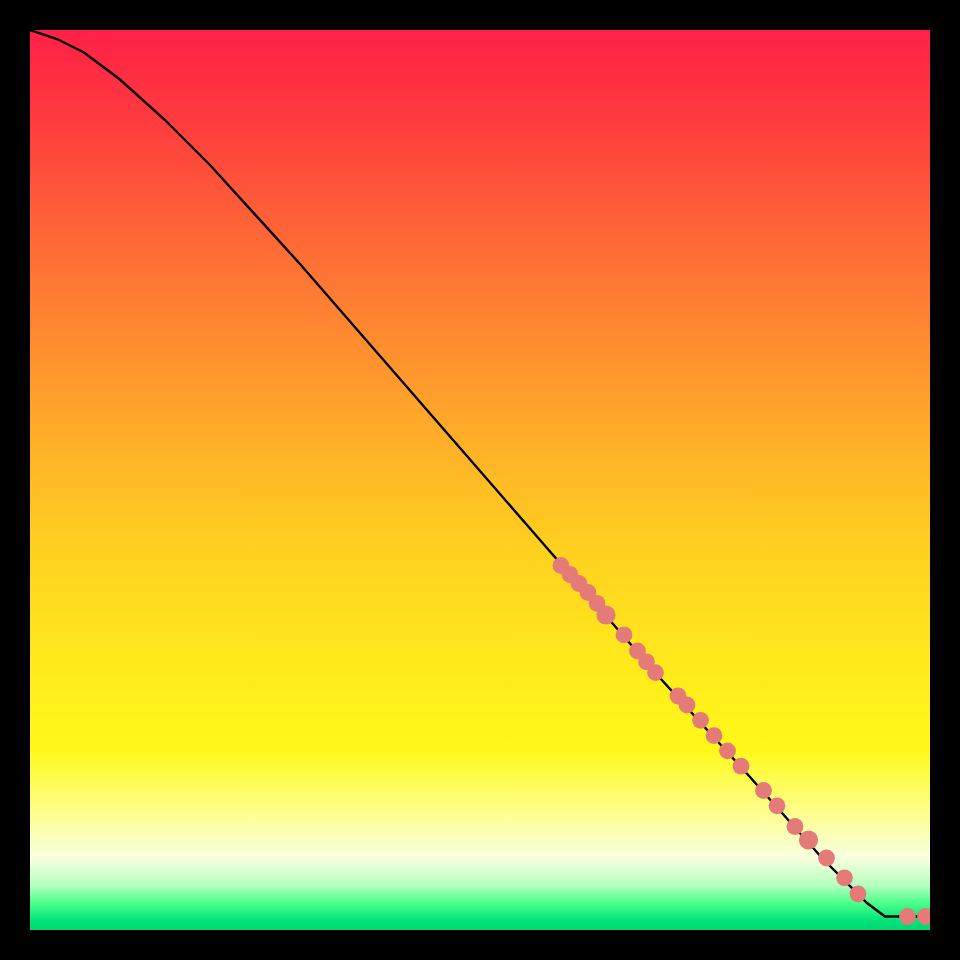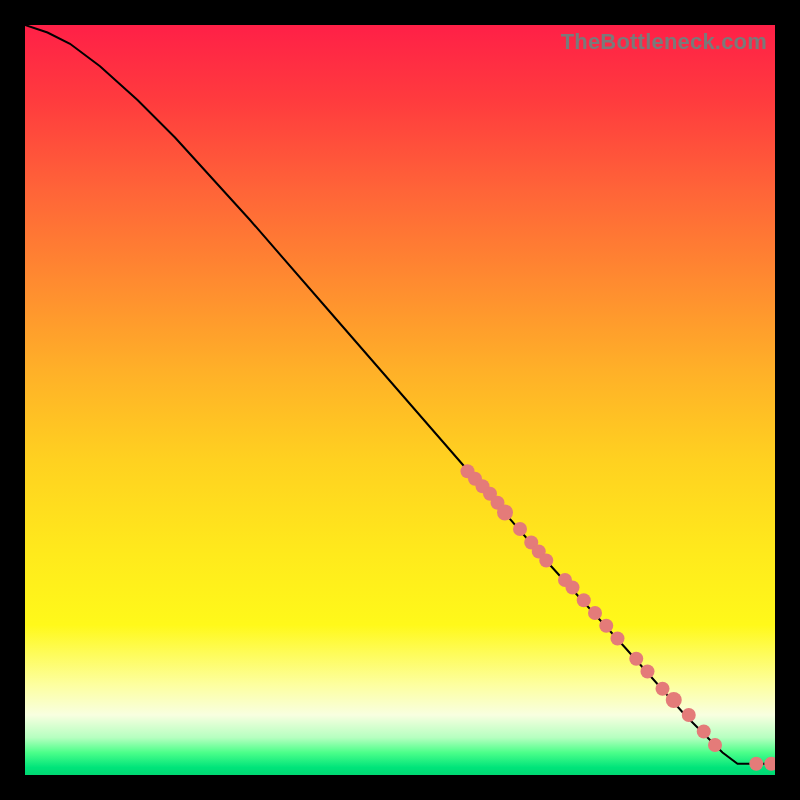--- a/index.html
+++ b/index.html
@@ -62,21 +62,20 @@
   .dot {
     fill: #e47b79;
   }
 </style>
 </head>
 <body>
 
 <div class="stage">
   <div class="plot">
     <div class="gradient"></div>
-    <div class="watermark">TheBottleneck.com</div>
     <svg class="overlay" viewBox="0 0 750 750" preserveAspectRatio="none">
       <path class="curve" d="M0.00 0.00 L22.50 7.50 L45.00 18.75 L75.00 41.25 L112.50 75.00 L150.00 112.50 L225.00 195.00 L300.00 281.25 L375.00 367.50 L450.00 453.75 L525.00 540.00 L600.00 622.50 L660.00 690.00 L697.50 727.50 L712.50 738.75 L727.50 738.75 L750.00 738.75"></path>
       <g>
           <circle cx="442.50" cy="446.25" r="7" class="dot"></circle>
           <circle cx="450.00" cy="453.75" r="7" class="dot"></circle>
           <circle cx="457.50" cy="461.25" r="7" class="dot"></circle>
           <circle cx="465.00" cy="468.75" r="7" class="dot"></circle>
           <circle cx="472.50" cy="477.75" r="7" class="dot"></circle>
           <circle cx="480.00" cy="487.50" r="8" class="dot"></circle>
           <circle cx="495.00" cy="504.00" r="7" class="dot"></circle>

